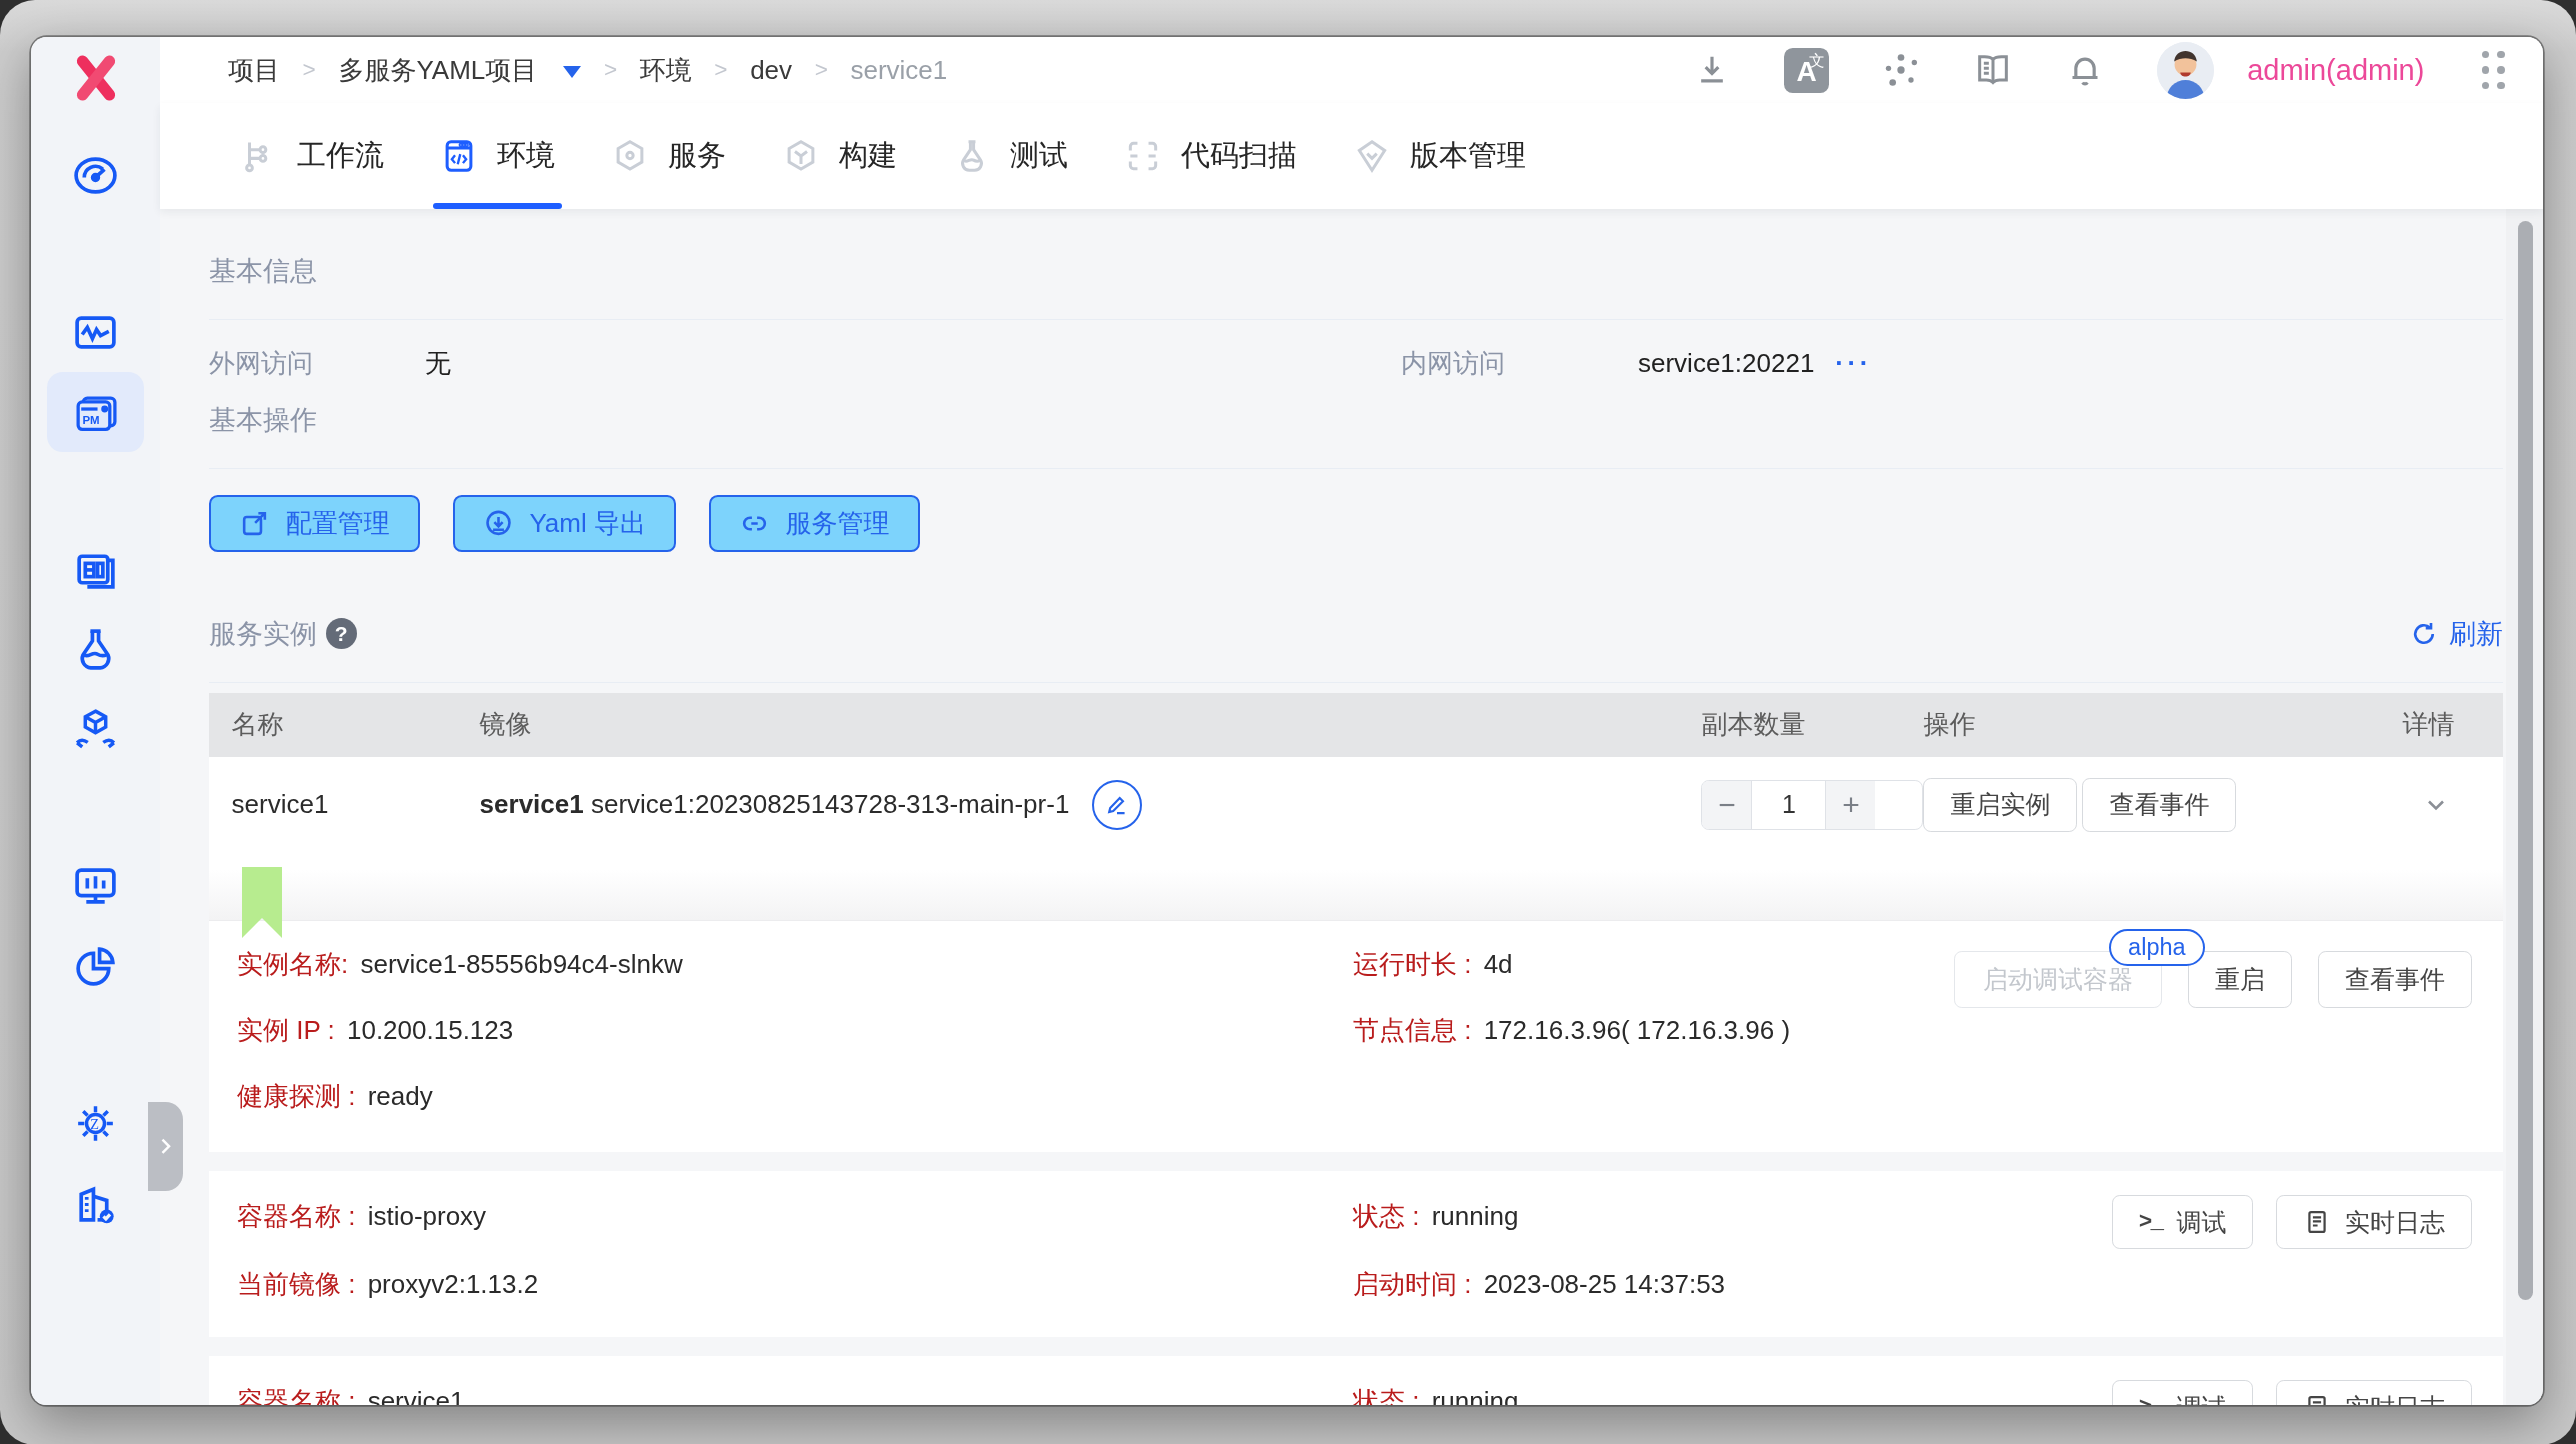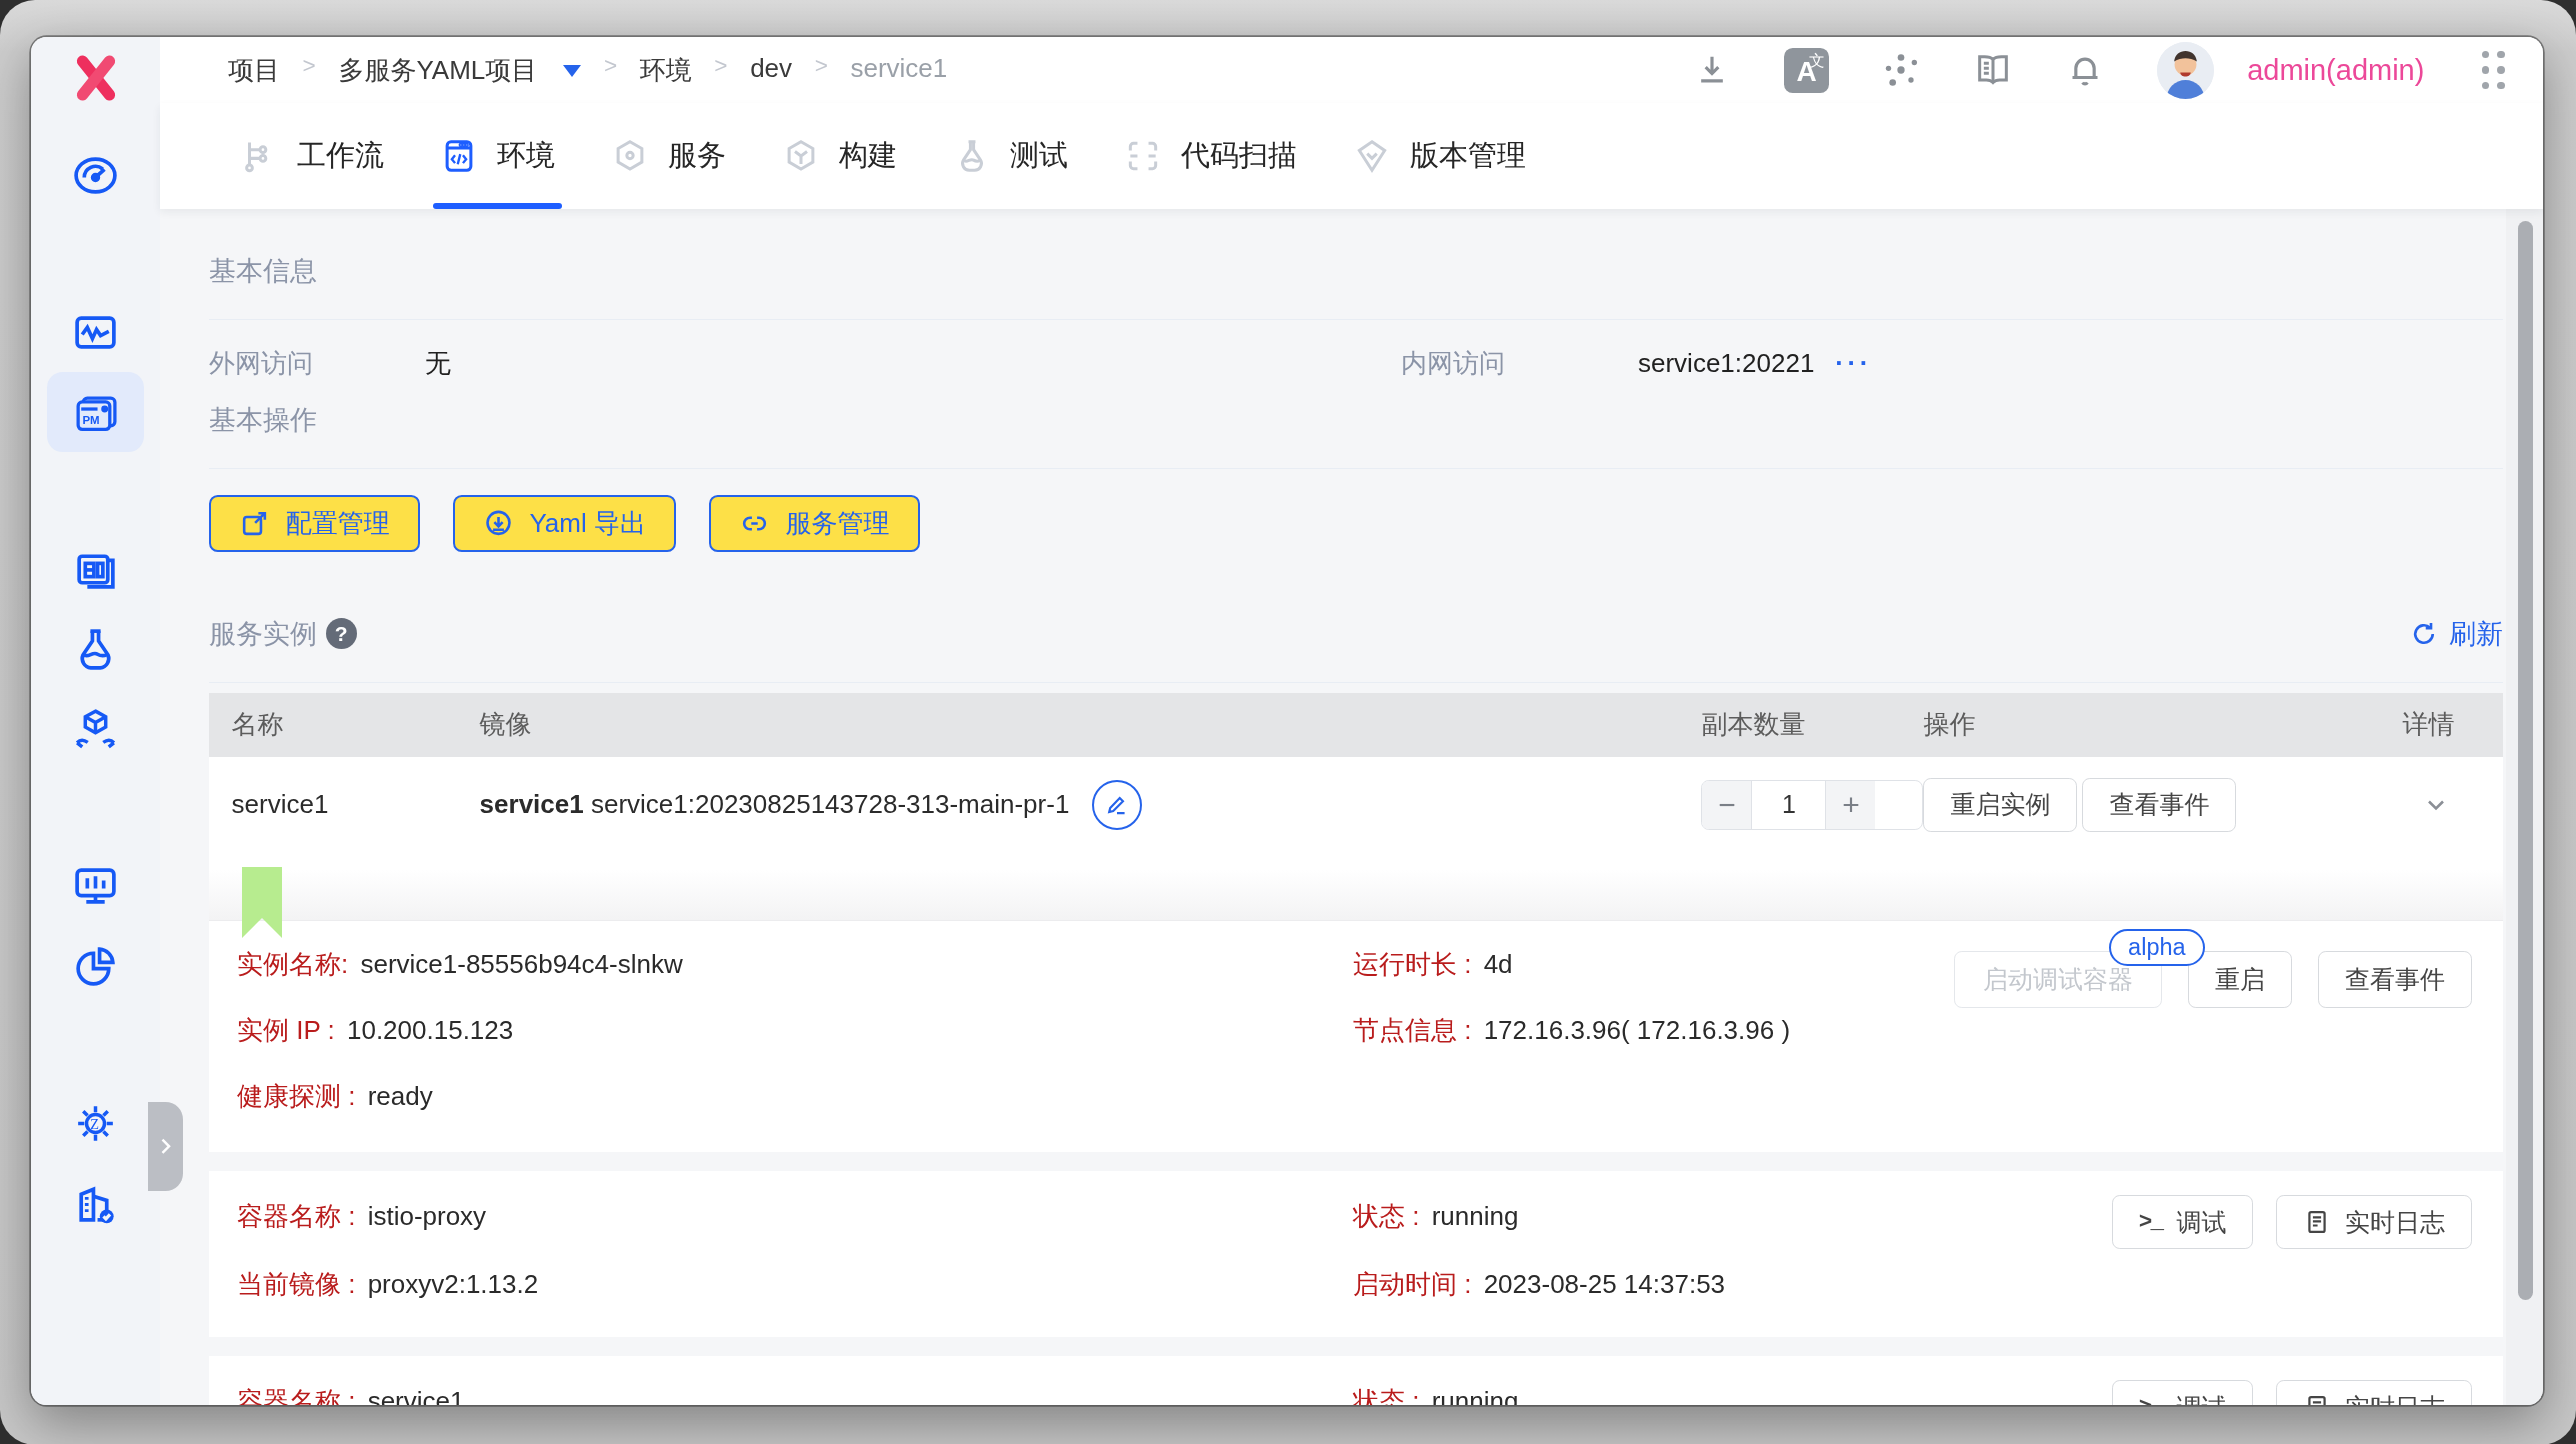--- a/index.html
+++ b/index.html
@@ -14,21 +14,21 @@
   .side-item{width:97px;height:80px;display:flex;align-items:center;justify-content:center;border-radius:15.7px;color:#1659f5;cursor:pointer}
   .side-item svg{width:49px;height:49px}
   .side-item.active{background:#e2eafb}
   .gap-lg{margin-top:77px}
   .first-item{margin-top:30px}
   .flyout{position:absolute;left:117px;top:1065px;width:35px;height:89px;background:#b7bac0;border-radius:0 17.4px 17.4px 0;display:flex;align-items:center;justify-content:center;color:#fff;z-index:6;cursor:pointer;opacity:.92}
 
   
   .main{flex:1;min-width:0;display:flex;flex-direction:column;position:relative}
   .topbar{height:66px;background:#fff;display:flex;align-items:center;padding:0 38px 0 68px;flex:none}
-  .crumbs{display:flex;gap:22.6px;font-size:26px;color:#3a3a3a}
+  .crumbs{display:flex;align-items:center;gap:22.6px;font-size:26px;color:#3a3a3a}
   .crumb{cursor:pointer;white-space:nowrap}
   .crumb-last{color:#9aa0a8}
   .sep{color:#c3c7cf;font-size:22.6px}
   .caret{width:0;height:0;border:9.6px solid transparent;border-top:12.2px solid #2563eb;margin:12.2px 0 0 3.5px;cursor:pointer}
   .top-right{margin-left:auto;display:flex;align-items:center;gap:52px;color:#8b9096}
   .tool-ic{width:40px;height:40px;cursor:pointer;flex:none}
   .tsquare{width:45px;height:45px;background:#8f959c;border-radius:8.7px;color:#fff;display:flex;align-items:flex-end;justify-content:center;cursor:pointer;position:relative}
   .t-a{font-size:28px;font-weight:bold;line-height:42px}
   .t-w{font-size:15.7px;position:absolute;top:3.5px;right:4.4px}
   .avatar{width:57px;height:57px;border-radius:50%;background:#e9edf3;overflow:hidden;flex:none;cursor:pointer}
@@ -48,21 +48,21 @@
   .section-title{font-size:27px;font-weight:400;color:#8b94a7;margin-top:21px;display:flex;align-items:center;gap:10.4px}
   .divider{border-top:1.7px solid #e8edf4;margin-top:30px}
   .info-row{display:grid;grid-template-columns:1fr 1fr;margin-top:26px;font-size:26px}
   .field{display:flex;align-items:center}
   .flabel{color:#8b94a7;flex:none}
   .w248{width:216px}.w272{width:237px}
   .pl52{padding-left:45px}
   .fvalue{color:#212121}
   .dots{color:#2563eb;font-weight:700;letter-spacing:3.5px;margin-left:21px;cursor:pointer}
   .btn-row{display:flex;gap:33px;margin-top:26px}
-  .btn-blue{height:57px;border:2.6px solid #2563eb;border-radius:8.7px;background:#fde047;color:#2563eb;font-size:26px;display:inline-flex;align-items:center;gap:15.7px;padding:0 28px;cursor:pointer}
+  .btn-blue{height:57px;border:2.6px solid #2563eb;border-radius:8.7px;background:#7dd3fc;color:#2563eb;font-size:26px;display:inline-flex;align-items:center;gap:15.7px;padding:0 28px;cursor:pointer}
   .btn-blue svg{width:31px;height:31px}
   .sec-head{display:flex;align-items:center;margin-top:64px}
   .help{width:31px;height:31px;border-radius:50%;background:#646b78;color:#fff;font-size:21px;font-weight:700;display:flex;align-items:center;justify-content:center;cursor:pointer}
   .refresh{margin-left:auto;color:#2563eb;font-size:27px;display:flex;align-items:center;gap:10.4px;cursor:pointer}
   .refresh svg{width:30px;height:30px}
 
   
   .table{margin-top:10.4px}
   .thead,.trow{display:grid;grid-template-columns:248px 1fr 222px 409px 148px;align-items:center;padding:0 22.6px;font-size:26px}
   .thead{background:#e4e5e7;height:64px;color:#5c5c5c}

